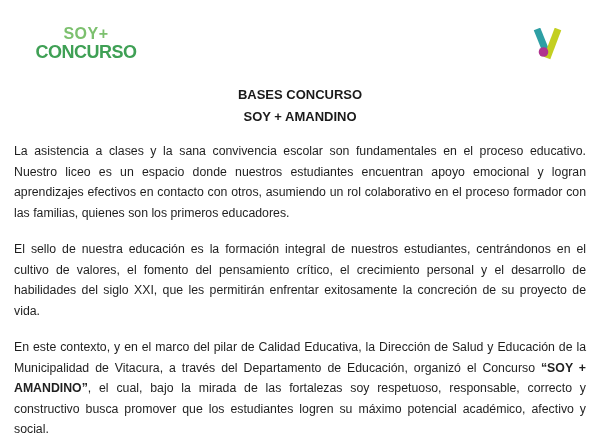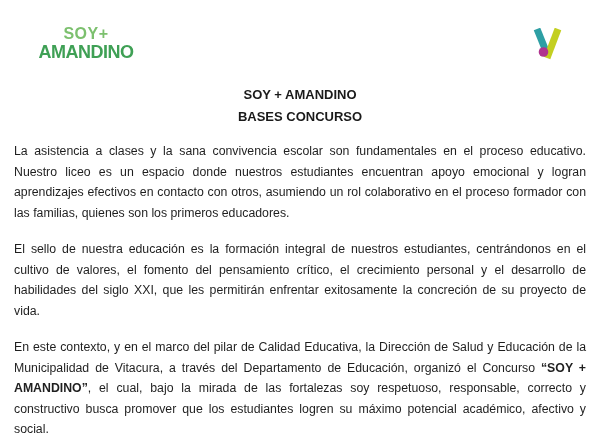--- a/index.html
+++ b/index.html
@@ -69,34 +69,34 @@
   .content p { margin: 0 0 16px 0; }
   .content strong { font-weight: bold; }
 </style>
 </head>
 <body>
 
 <div class="page">
 
   <div class="logo-soy">
     <div class="l1">SOY+</div>
-    <div class="l2">AMANDINO</div>
+    <div class="l2">CONCURSO</div>
   </div>
 
   <div class="logo-v">
     <svg width="30" height="32" viewBox="0 0 30 32" aria-hidden="true">
       <line x1="5" y1="1" x2="15.5" y2="27" stroke="#2E9FA4" stroke-width="7" stroke-linecap="butt"></line>
       <line x1="26" y1="1" x2="15" y2="30" stroke="#C3CF21" stroke-width="7" stroke-linecap="butt"></line>
       <circle cx="11.5" cy="24" r="4.8" fill="#B0348F"></circle>
     </svg>
   </div>
 
   <div class="doc-title">
+    <div>BASES CONCURSO</div>
     <div>SOY + AMANDINO</div>
-    <div>BASES CONCURSO</div>
   </div>
 
   <div class="content">
     <p>La asistencia a clases y la sana convivencia escolar son fundamentales en el proceso educativo. Nuestro liceo es un espacio donde nuestros estudiantes encuentran apoyo emocional y logran aprendizajes efectivos en contacto con otros, asumiendo un rol colaborativo en el proceso formador con las familias, quienes son los primeros educadores.</p>
     <p>El sello de nuestra educación es la formación integral de nuestros estudiantes, centrándonos en el cultivo de valores, el fomento del pensamiento crítico, el crecimiento personal y el desarrollo de habilidades del siglo XXI, que les permitirán enfrentar exitosamente la concreción de su proyecto de vida.</p>
     <p><span>En este contexto, y en el marco del pilar de Calidad Educativa, la Dirección de Salud y Educación de la Municipalidad de Vitacura, a través del Departamento de Educación, organizó el Concurso </span><strong>“SOY + AMANDINO”</strong><span>, el cual, bajo la mirada de las fortalezas soy respetuoso, responsable, correcto y constructivo busca promover que los estudiantes logren su máximo potencial académico, afectivo y social.</span></p>
   </div>
 
 </div>
 

